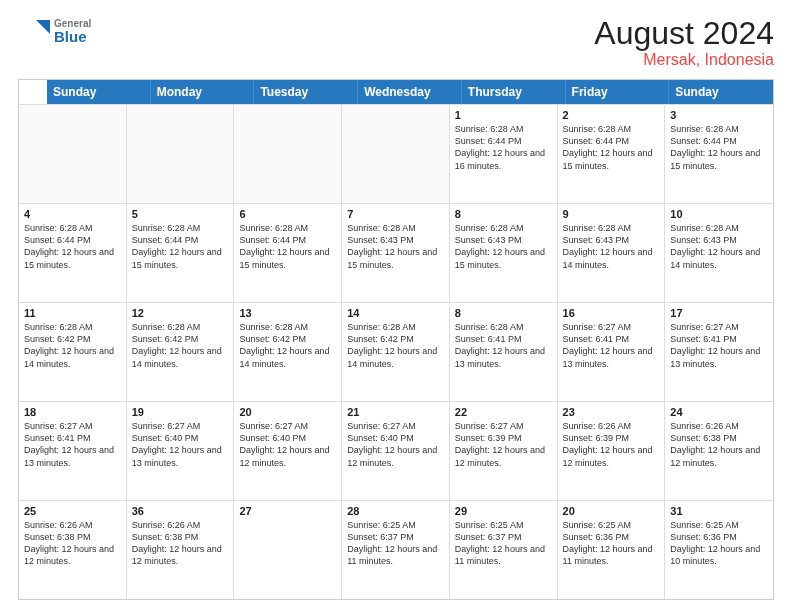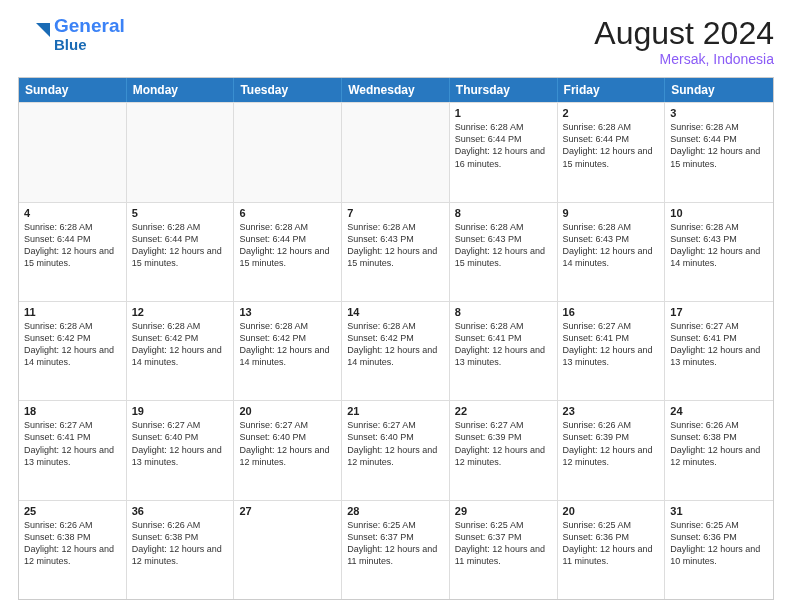--- a/index.html
+++ b/index.html
@@ -27,52 +27,53 @@
       display: flex;
       align-items: center;
       gap: 4px;
     }
     .logo-text {
       display: flex;
       flex-direction: column;
       line-height: 1.1;
     }
     .logo-general {
-      font-size: 19px;
+      font-size: 10px;
       font-weight: bold;
-      color: #3b82f6;
+      color: #737373;
     }
     .logo-blue {
       font-size: 15px;
       font-weight: bold;
       color: #1a6bb5;
     }
     .title-block {
       text-align: right;
     }
     .month-year {
       font-size: 32px;
       font-weight: normal;
       color: #222;
       line-height: 1.1;
     }
     .location {
-      font-size: 14px;
-      color: #8b5cf6;
+      font-size: 16px;
+      color: #ef4444;
     }
     .calendar {
       flex: 1;
       display: flex;
       flex-direction: column;
       border: 1px solid #ccc;
     }
     .cal-header-row {
       display: grid;
       grid-template-columns: repeat(7, 1fr);
       background: #2878c0;
+      margin-left: 28px;
     }
     .cal-header-cell {
       color: #fff;
       font-size: 12px;
       font-weight: bold;
       padding: 5px 6px;
       text-align: left;
       border-right: 1px solid #3a8fd0;
     }
     .cal-header-cell:last-child { border-right: none; }

